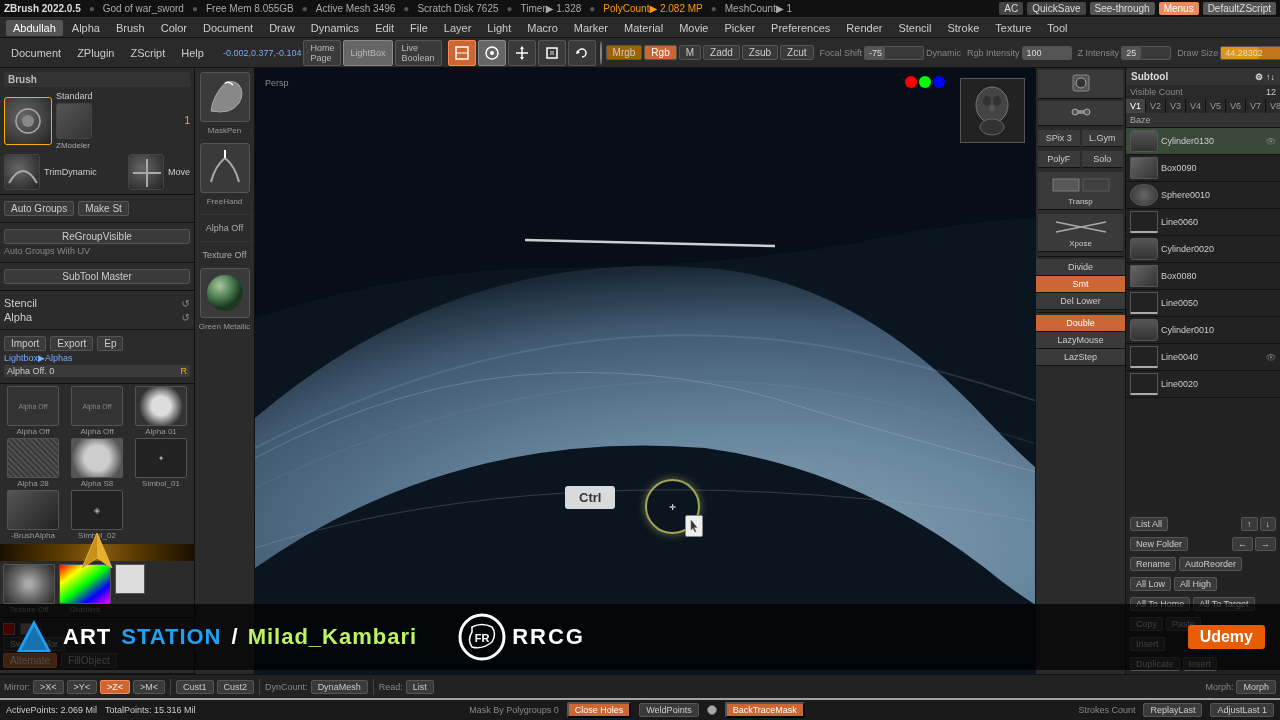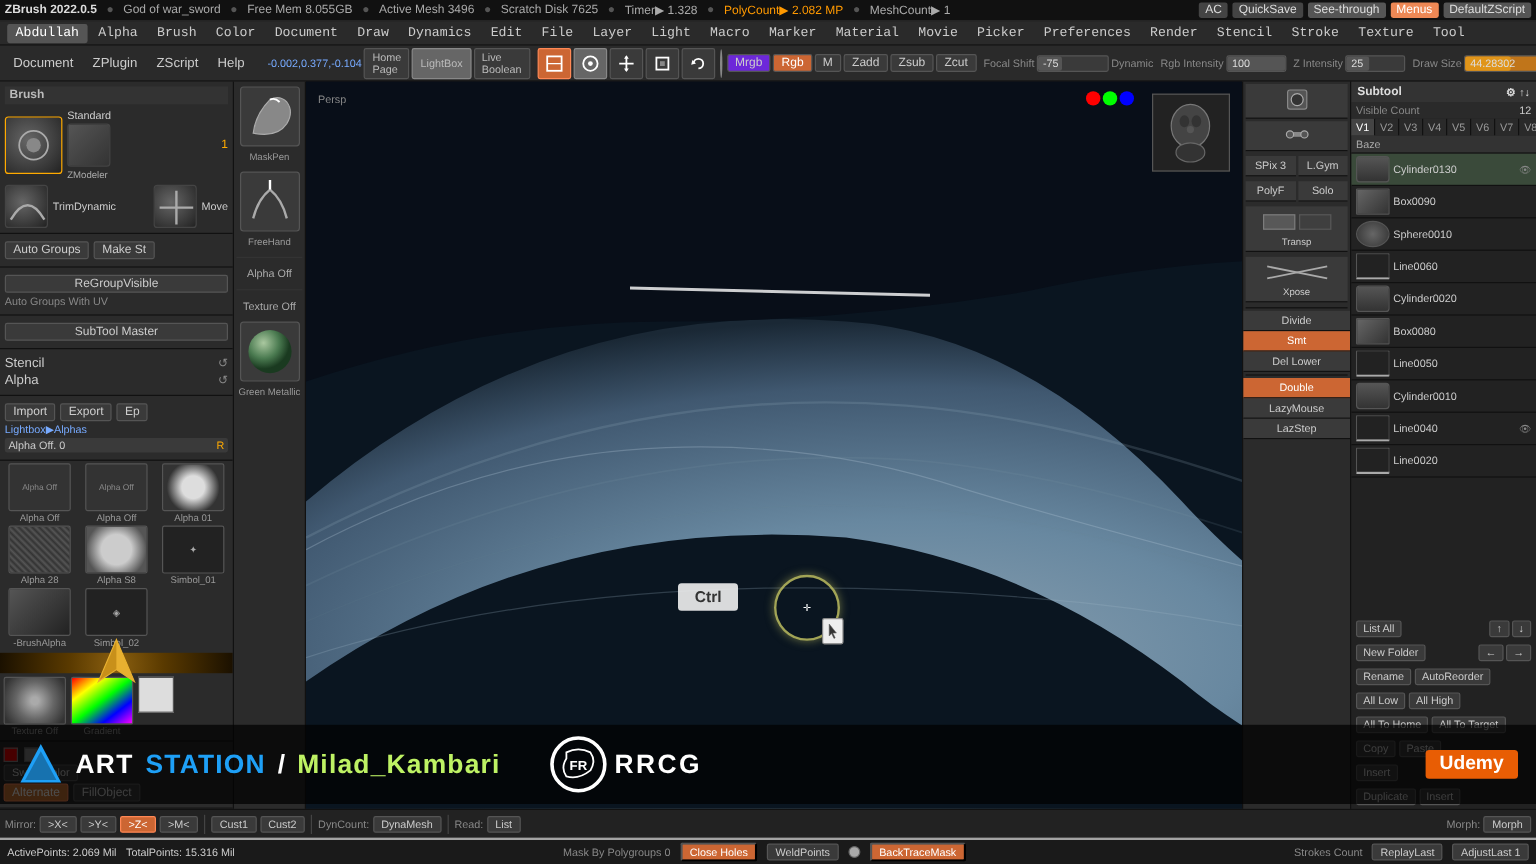--- a/index.html
+++ b/index.html
@@ -66,21 +66,20 @@
       align-items: center;
       padding: 0 6px;
       gap: 2px;
       border-bottom: 1px solid #111;
     }
     #menu-bar span {
       padding: 2px 7px;
       cursor: pointer;
       color: #ccc;
       font-size: 11px;
-      font-family: Liberation Mono, monospace;
     }
 
     
     #main-area {
       display: flex;
       height: calc(720px - 18px - 20px - 22px - 30px - 24px);
     }
 
     
     #left-panel {
@@ -614,21 +613,21 @@
     <div class="icon-tool" style="font-size:8px;">
       <svg width="16" height="16" viewBox="0 0 16 16">
           <path d="M4 8 A4 4 0 1 1 8 12" stroke="#fff" stroke-width="1.5" fill="none"></path>
           <polygon points="3,5 2,9 6,8" fill="#fff"></polygon>
         </svg>
     </div>
   </div>
 
   <div style="width:24px; height:24px; background:radial-gradient(circle at 35% 35%, #fa8, #c53); border-radius:50%; margin:0 2px; border:1px solid #888;"></div>
 
-  <div class="label-btn" style="background:#6d28d9;">Mrgb</div>
+  <div class="label-btn" style="background:#a16207;">Mrgb</div>
   <div class="label-btn" style="background:#c63; color:#fff;">Rgb</div>
   <div class="label-btn">M</div>
   <div class="label-btn">Zadd</div>
   <div class="label-btn">Zsub</div>
   <div class="label-btn">Zcut</div>
 
   <div style="display:flex; align-items:center; gap:2px; margin-left:4px;">
     <span class="slider-label">Focal Shift</span>
     <div class="slider-bar" style="width:60px;">
       <div class="slider-fill" style="width:35%;"></div>

